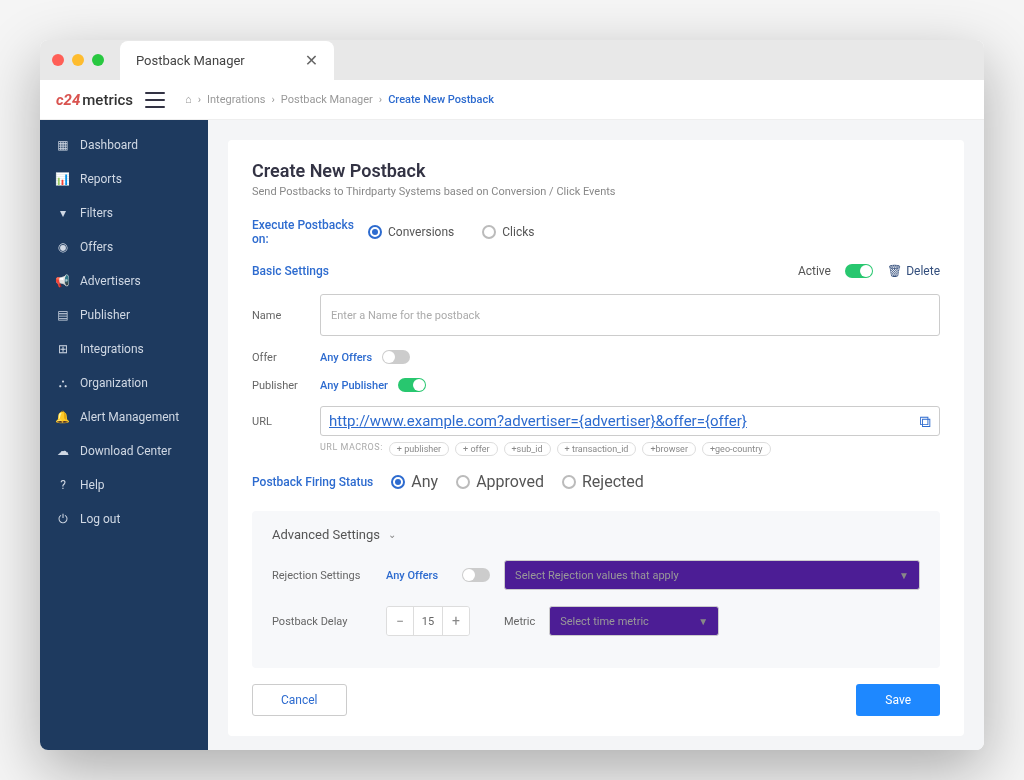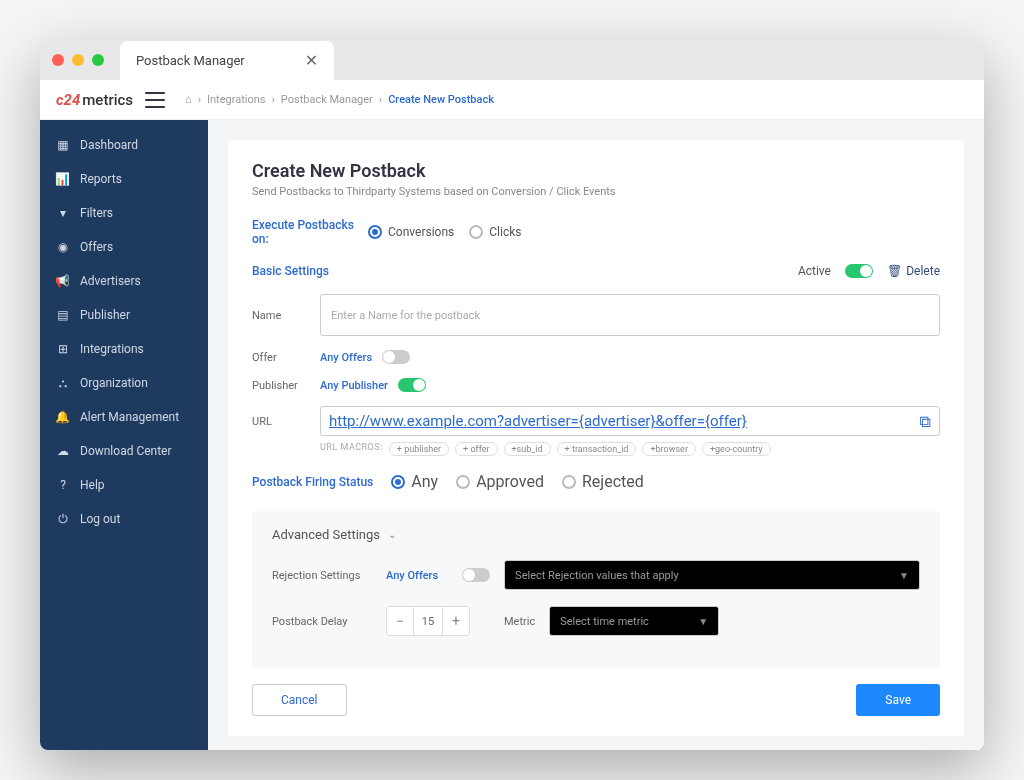--- a/index.html
+++ b/index.html
@@ -23,21 +23,21 @@
 .main { display: flex; height: 630px; }
 .sidebar { width: 168px; background: #1e3a5f; padding: 8px 0; }
 .side-item { display: flex; align-items: center; gap: 10px; padding: 10px 16px; color: #d0d8e4; font-size: 12px; cursor: pointer; }
 .side-icon { width: 14px; height: 14px; display: inline-flex; align-items: center; justify-content: center; }
 .content { flex: 1; background: #f4f5f7; padding: 20px; overflow-y: auto; }
 .panel { background: #fff; border-radius: 4px; padding: 20px 24px; }
 .page-title { font-size: 18px; font-weight: 600; color: #334; margin-bottom: 4px; }
 .page-sub { font-size: 11px; color: #888; margin-bottom: 20px; }
 .row { display: flex; align-items: center; margin-bottom: 18px; font-size: 12px; }
 .label { width: 116px; color: #2d6bcf; font-weight: 500; font-size: 12px; }
-.radio-group { display: flex; gap: 15px; align-items: center; justify-content: flex-end; }
+.radio-group { display: flex; gap: 28px; align-items: center; justify-content: flex-end; }
 .radio { display: flex; align-items: center; gap: 6px; cursor: pointer; color: #555; }
 .radio-circle { width: 14px; height: 14px; border: 2px solid #bbb; border-radius: 50%; display: inline-flex; align-items: center; justify-content: center; }
 .radio.checked .radio-circle { border-color: #2d6bcf; }
 .radio.checked .radio-circle::after { content: ""; width: 6px; height: 6px; background: #2d6bcf; border-radius: 50%; }
 .section-head { display: flex; justify-content: space-between; align-items: center; margin-bottom: 16px; }
 .section-title { font-size: 12px; color: #2d6bcf; font-weight: 500; }
 .actions { display: flex; align-items: center; gap: 14px; font-size: 12px; color: #555; }
 .toggle { width: 28px; height: 14px; background: #ccc; border-radius: 7px; position: relative; cursor: pointer; }
 .toggle.on { background: #28c76f; }
 .toggle::after { content: ""; position: absolute; width: 12px; height: 12px; background: #fff; border-radius: 50%; top: 1px; left: 1px; transition: 0.2s; }
@@ -53,21 +53,21 @@
 .copy-icon { color: #2d6bcf; cursor: pointer; }
 .macros { margin-left: 68px; display: flex; align-items: flex-start; gap: 6px; margin-top: -8px; margin-bottom: 16px; }
 .macros-label { font-size: 9px; color: #aaa; letter-spacing: 0.5px; }
 .macro-chip { font-size: 9px; color: #888; border: 1px solid #ddd; border-radius: 9px; padding: 1px 7px; cursor: pointer; }
 .firing-row { display: flex; align-items: center; gap: 18px; margin-bottom: 20px; }
 .firing-label { font-size: 12px; color: #2d6bcf; font-weight: 500; }
 .advanced { background: #f7f8fa; border-radius: 4px; padding: 16px 20px; margin-bottom: 16px; }
 .adv-head { display: flex; align-items: center; gap: 8px; font-size: 13px; color: #555; margin-bottom: 18px; cursor: pointer; }
 .adv-row { display: flex; align-items: center; margin-bottom: 16px; gap: 14px; }
 .adv-label { width: 100px; font-size: 11px; color: #666; }
-.select { flex: 1; height: 30px; border: 1px solid #ccc; border-radius: 3px; padding: 0 10px; font-size: 11px; color: #999; display: flex; align-items: center; justify-content: space-between; background: #000000; cursor: pointer; max-width: 440px; }
+.select { flex: 1; height: 30px; border: 1px solid #ccc; border-radius: 3px; padding: 0 10px; font-size: 11px; color: #999; display: flex; align-items: center; justify-content: space-between; background: #4c1d95; cursor: pointer; max-width: 440px; }
 .select.small { max-width: 170px; flex: none; width: 170px; }
 .stepper { display: flex; border: 1px solid #ddd; border-radius: 3px; overflow: hidden; }
 .stepper button { width: 26px; height: 28px; border: none; background: #fff; color: #888; cursor: pointer; font-size: 14px; }
 .stepper input { width: 30px; border: none; border-left: 1px solid #ddd; border-right: 1px solid #ddd; text-align: center; font-size: 11px; color: #666; }
 .metric-label { font-size: 11px; color: #666; margin-left: 20px; }
 .footer { display: flex; justify-content: space-between; gap: 12px; }
 .btn { height: 32px; padding: 0 28px; border-radius: 3px; font-size: 12px; cursor: pointer; border: 1px solid transparent; }
 .btn.cancel { background: #fff; border-color: #ccc; color: #2d6bcf; }
 .btn.save { background: #1e88ff; color: #fff; }
 .chev { font-size: 10px; color: #888; }

